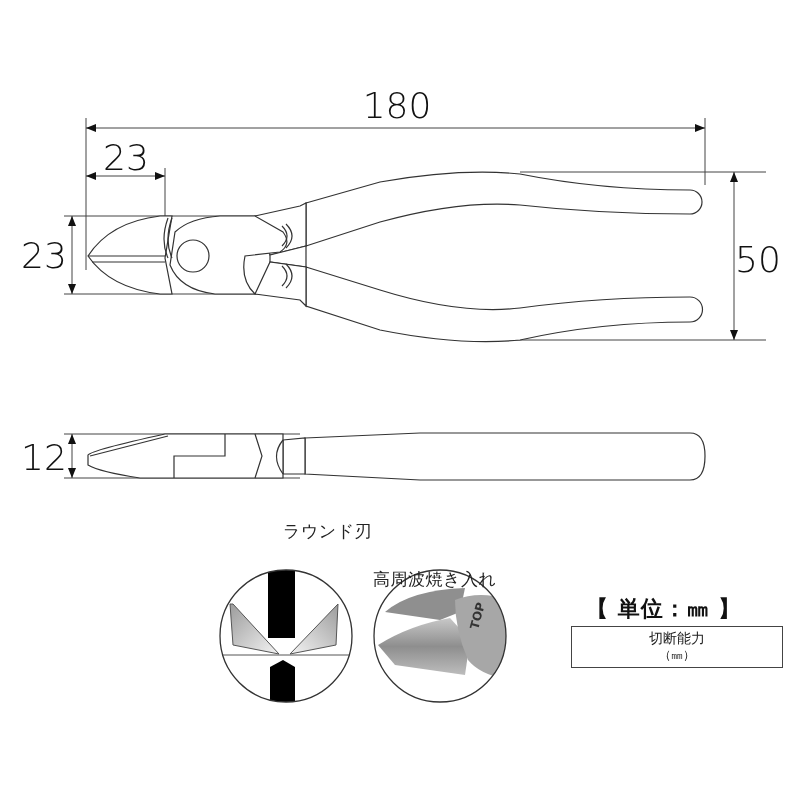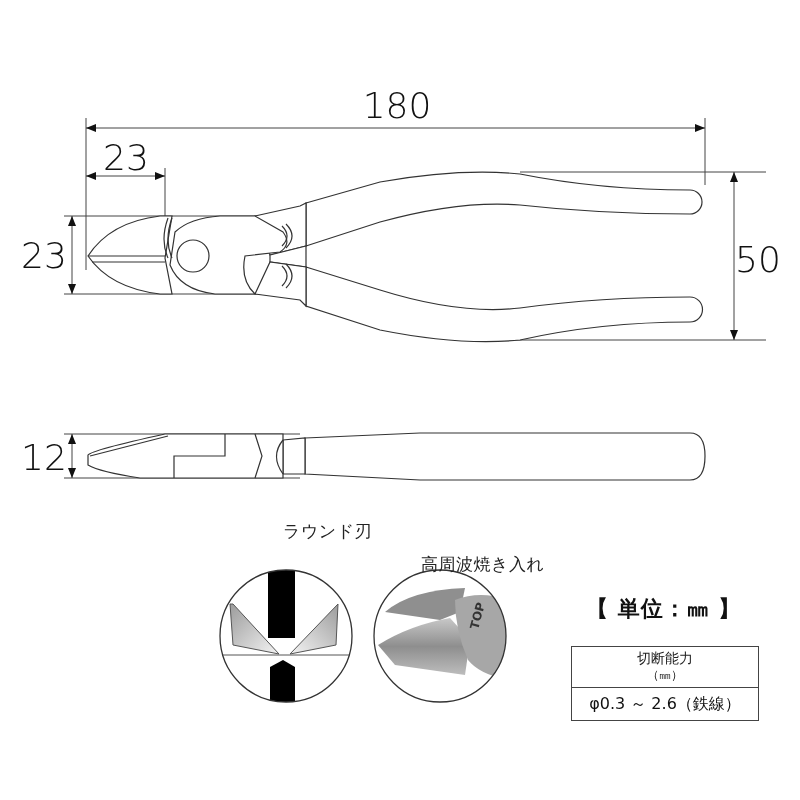--- a/index.html
+++ b/index.html
@@ -2,21 +2,21 @@
 <html><head>
   <meta charset="utf-8">
   <style>
     html, body { margin: 0; padding: 0; background: #ffffff; }
     body { width: 800px; height: 800px; position: relative; overflow: hidden;
            font-family: "DejaVu Sans", sans-serif; color: #111; }
     svg.drawing { position: absolute; left: 0; top: 0; }
     .dimtext { font-family: "DejaVu Sans", sans-serif; font-weight: 300; fill: #111; }
     .caption { position: absolute; font-size: 17px; color: #222; white-space: nowrap; letter-spacing: 0.5px; }
     .unit { position: absolute; left: 586px; top: 553px; font-size: 22px; font-weight: bold; color: #111; white-space: nowrap; letter-spacing: 1px; margin-top: 41px; }
-    .spec-table { position: absolute; left: 571px; top: 646px; width: 188px; border-collapse: collapse; }
+    .spec-table { position: absolute; left: 571px; top: 626px; width: 212px; border-collapse: collapse; }
     .spec-table td { border: 1.5px solid #444; text-align: center; padding: 0; }
     .spec-head { height: 40px; font-size: 14px; line-height: 17px; color: #222; }
     .spec-head .sub { font-size: 12px; }
     .spec-val { height: 32px; font-size: 16px; color: #111; }
   </style>
 </head>
 <body>
 
 <svg class="drawing" width="800" height="800" viewBox="0 0 800 800" xmlns="http://www.w3.org/2000/svg">
   <defs>
@@ -139,29 +139,26 @@
       <path d="M385,612 Q410,590 465,588 L460,612 L440,620 Z" fill="#8f8f8f"></path>
       <path d="M378,645 Q410,625 450,618 L470,640 L465,675 Q430,670 395,665 Z" fill="url(#steel)"></path>
       <path d="M455,600 Q480,590 510,600 L510,680 Q480,675 468,660 Q455,630 455,600 Z" fill="#a7a7a7"></path>
       <text x="478" y="630" font-size="12" font-weight="bold" fill="#333" transform="rotate(-75 478 630)" font-family="DejaVu Sans, sans-serif">TOP</text>
     </g>
     <circle cx="440" cy="636" r="66" fill="none" stroke="#333" stroke-width="1.3"></circle>
   </g>
 </svg>
 
 <div class="caption" style="left:239px; top:520px;margin-left:44px;">ラウンド刃</div>
-<div class="caption" style="left:373px; top:553px;margin-left:48px;">高周波焼き入れ</div>
+<div class="caption" style="left:373px; top:568px;">高周波焼き入れ</div>
 
 <div class="unit">【 単位：㎜ 】</div>
 
 <table class="spec-table">
   <tbody>
       <tr>
     <td class="spec-head">
       <div>切断能力</div>
       <div class="sub">（㎜）</div>
     </td>
   </tr>
-  <tr>
-    <td class="spec-val">φ0.3 ～ 2.6（鉄線）</td>
-  </tr>
 </tbody>
   </table>
 
 </body></html>

